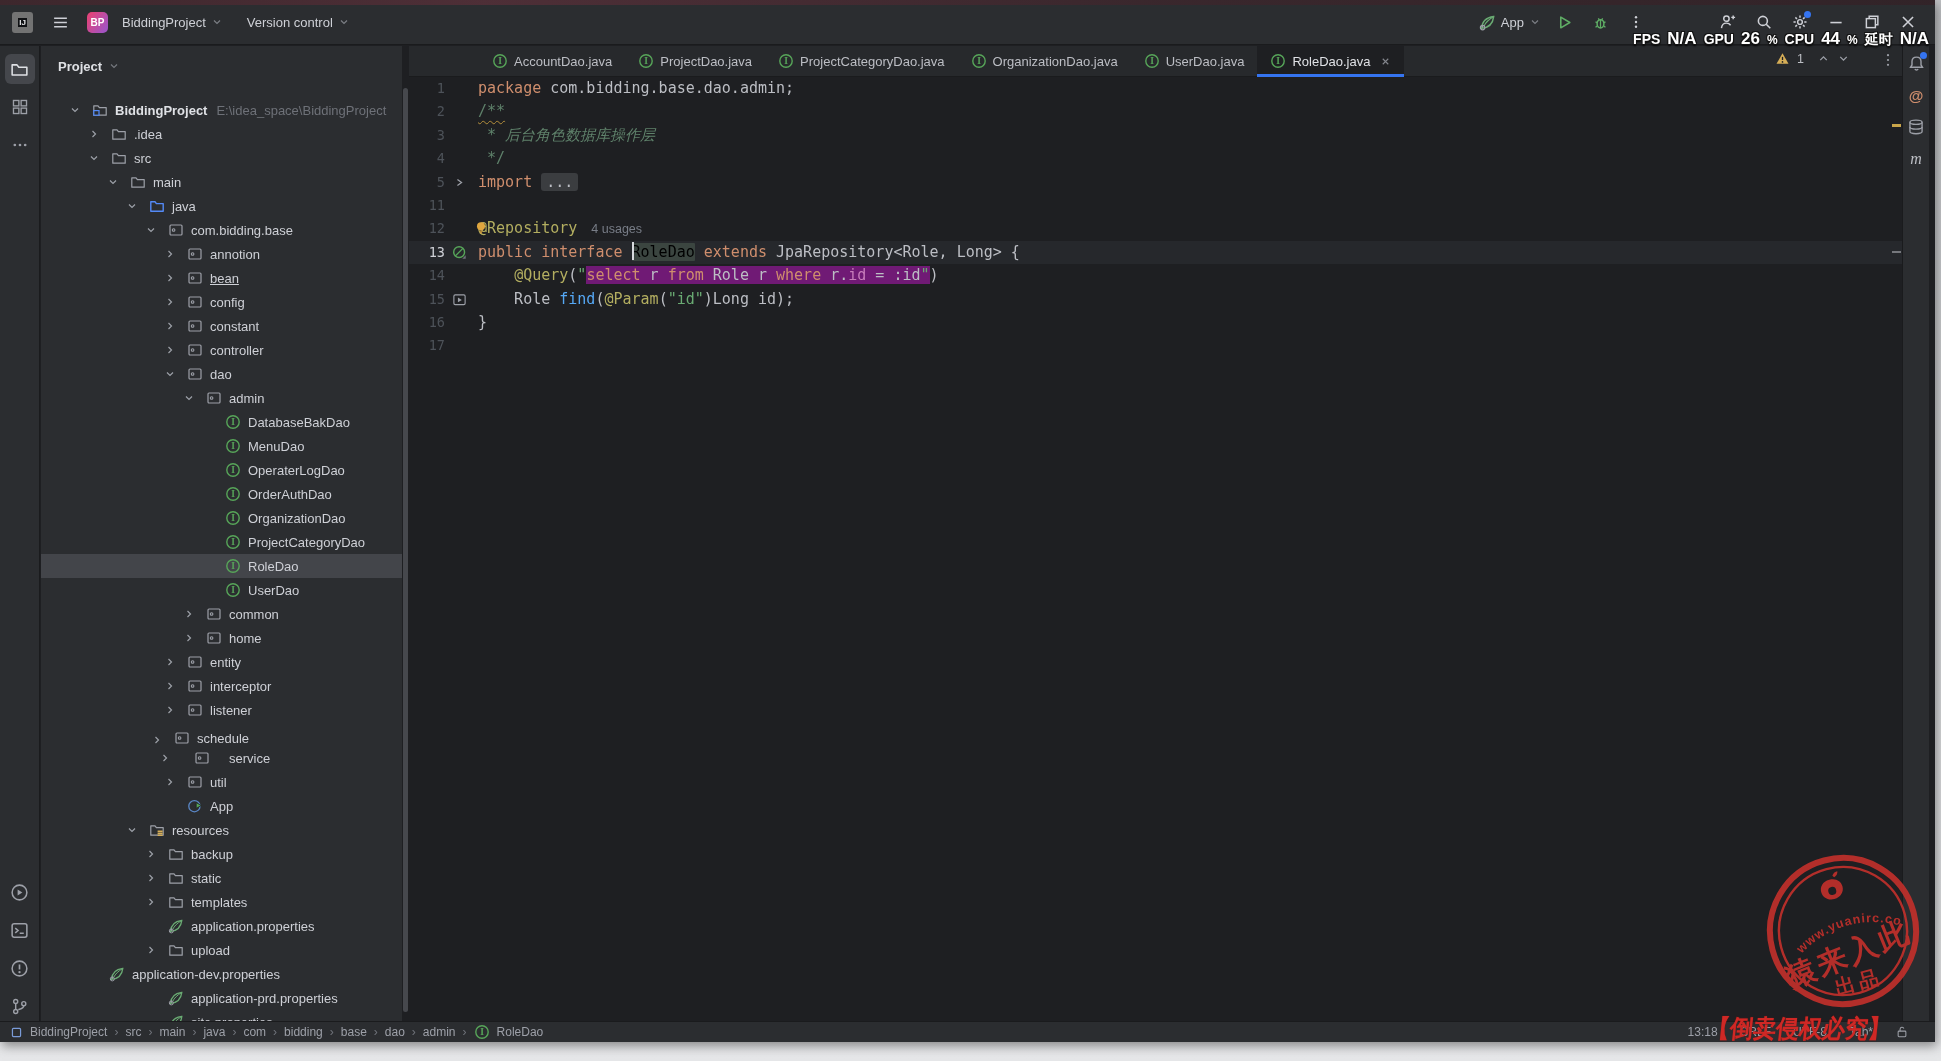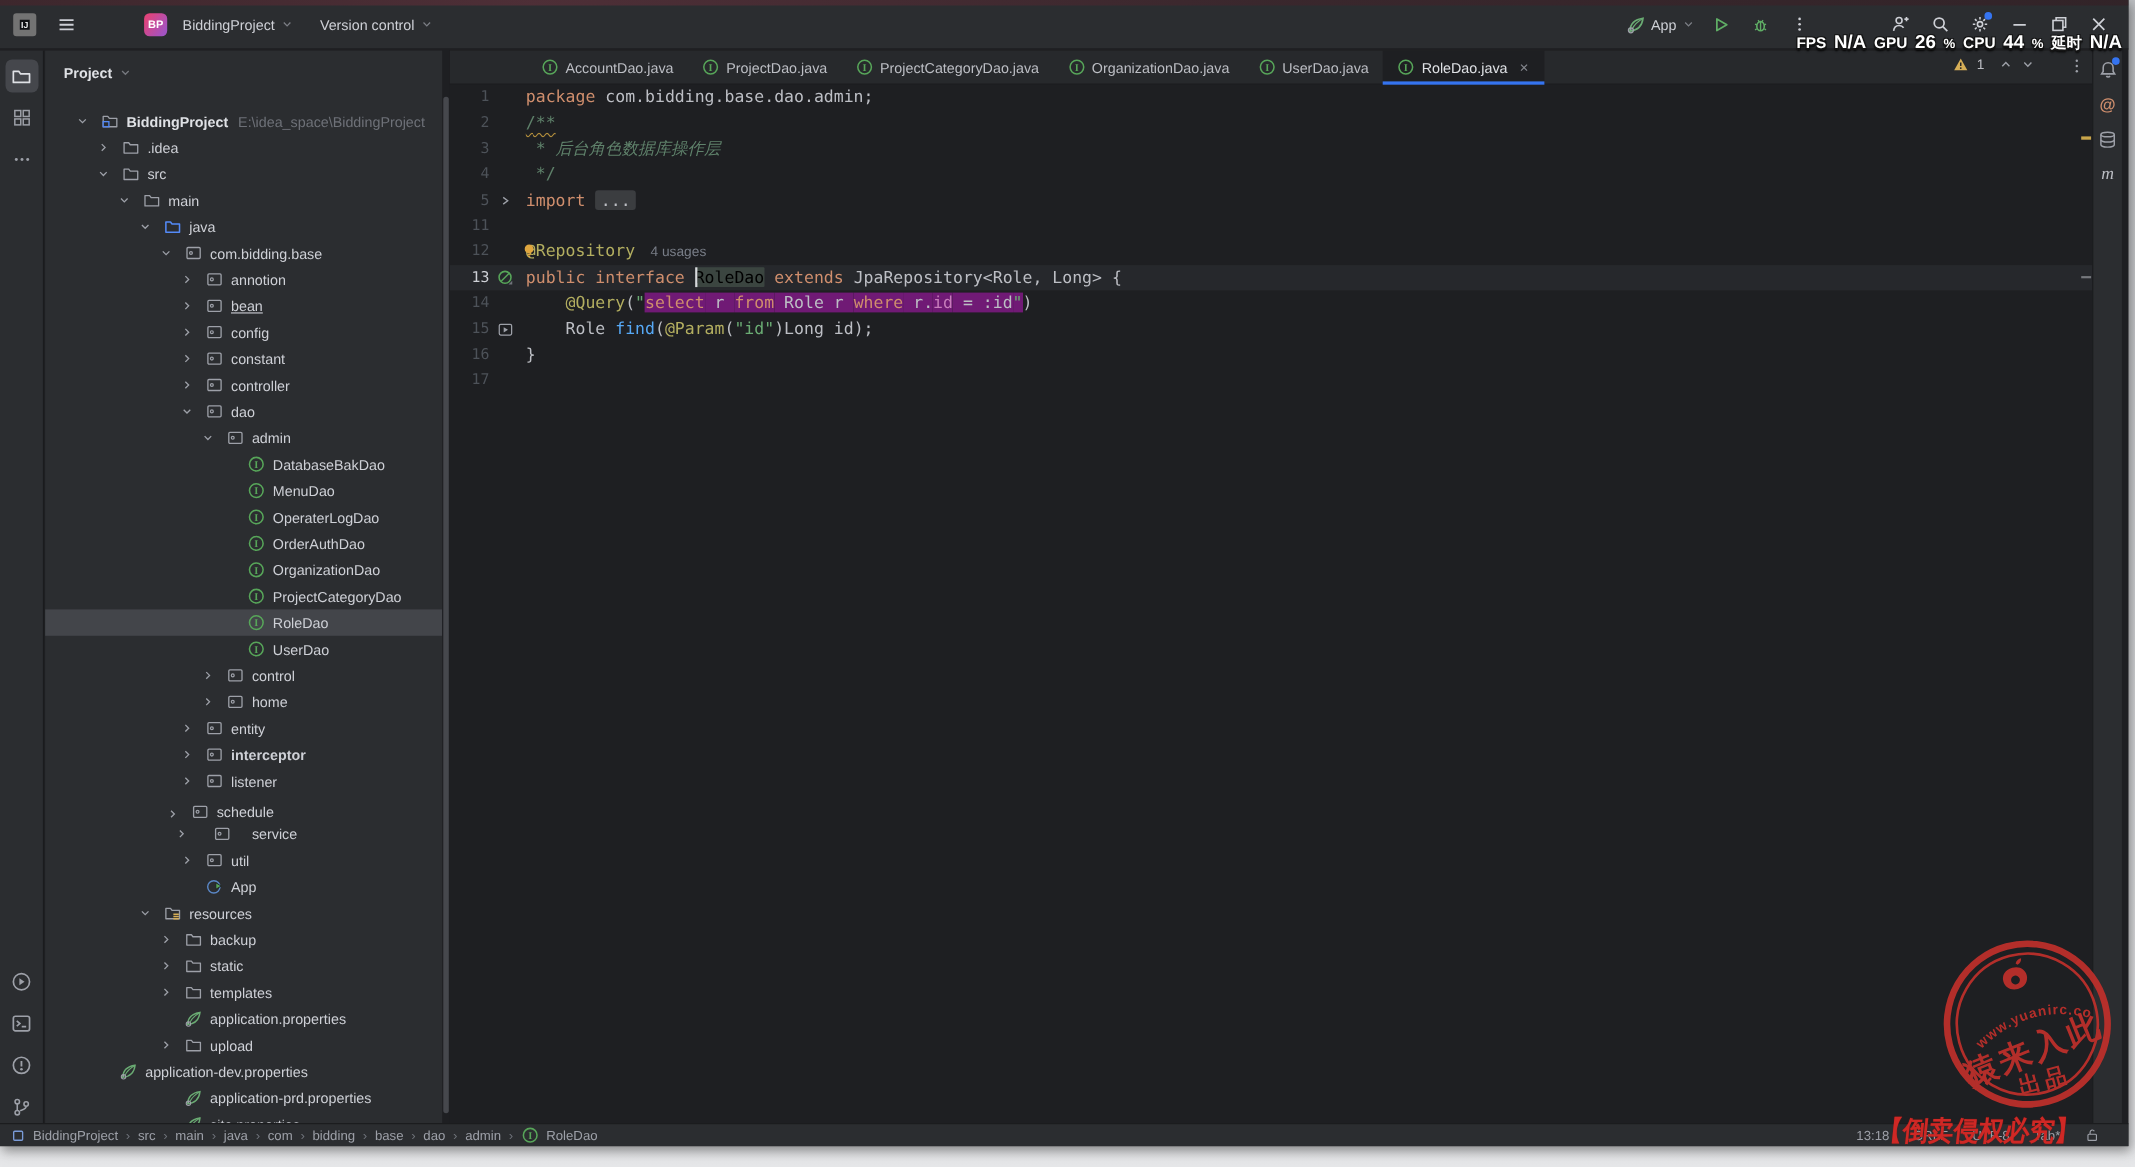--- a/index.html
+++ b/index.html
@@ -17,21 +17,21 @@
   .top-tint { position:absolute; left:0; top:0; right:0; height:5px;
     background:linear-gradient(90deg,#40262c,#542f38 25%,#3c262c 60%,#332227); opacity:.85; z-index:60; }
 
   
   .titlebar { position:absolute; left:0; top:0; width:100%; height:45px;
     background:#2b2d30; border-bottom:1px solid #1a1b1d; display:flex; align-items:center; z-index:40; }
   .tb-left { display:flex; align-items:center; gap:14px; padding-left:12px; }
   .idea-logo { width:21px; height:21px; border:6px solid #737373; border-radius:3px; background:#101114;
     color:#e8e9eb; font-size:8px; font-weight:bold; display:flex; align-items:center; justify-content:center; letter-spacing:0; }
   .bp-badge { width:21px; height:21px; border-radius:5px; background:linear-gradient(125deg,#e0447c 15%,#a353c2 85%);
-    color:#fff; font-size:10px; font-weight:bold; display:flex; align-items:center; justify-content:center;margin-left:44px; }
+    color:#fff; font-size:10px; font-weight:bold; display:flex; align-items:center; justify-content:center; }
   .tb-item { display:flex; align-items:center; gap:5px; color:#ced0d6; font-size:13px; cursor:default; }
   .tb-item .chev { opacity:.7; }
   .tb-right { margin-left:auto; display:flex; align-items:center; gap:10px; padding-right:14px; }
   .tb-gap { width:46px; }
   .icon-btn { width:26px; height:26px; display:flex; align-items:center; justify-content:center; border-radius:4px; position:relative; }
   .stats-overlay { position:absolute; top:29px; right:6px; display:flex; align-items:baseline; gap:7px;
     color:#fff; z-index:70; text-shadow:-1px -1px 0 #141414,1px -1px 0 #141414,-1px 1px 0 #141414,1px 1px 0 #141414,0 2px 2px #000;
     font-weight:bold; }
   .st-lab { font-size:14px; font-weight:600; }
   .st-val { font-size:17px; font-weight:800; }
@@ -571,21 +571,21 @@
             <svg width="12" height="12" viewBox="0 0 16 16">
               <path d="M6 4l4 4-4 4" stroke="#9da0a8" fill="none" stroke-width="1.6"></path>
             </svg>
           </span>
           <span class="t-icon">
             <svg width="16" height="16" viewBox="0 0 16 16">
               <rect x="2" y="3" width="12" height="10" rx="1" fill="none" stroke="#9da0a8" stroke-width="1.2"></rect>
               <circle cx="5.6" cy="8" r="1.3" fill="none" stroke="#9da0a8" stroke-width="1.1"></circle>
             </svg>
           </span>
-          <span class="t-label">control</span>
+          <span class="t-label">common</span>
         </div>
         <div class="tree-row" style="padding-left: 142px;">
           <span class="t-chev">
             <svg width="12" height="12" viewBox="0 0 16 16">
               <path d="M6 4l4 4-4 4" stroke="#9da0a8" fill="none" stroke-width="1.6"></path>
             </svg>
           </span>
           <span class="t-icon">
             <svg width="16" height="16" viewBox="0 0 16 16">
               <rect x="2" y="3" width="12" height="10" rx="1" fill="none" stroke="#9da0a8" stroke-width="1.2"></rect>
@@ -601,21 +601,21 @@
             </svg>
           </span>
           <span class="t-icon">
             <svg width="16" height="16" viewBox="0 0 16 16">
               <rect x="2" y="3" width="12" height="10" rx="1" fill="none" stroke="#9da0a8" stroke-width="1.2"></rect>
               <circle cx="5.6" cy="8" r="1.3" fill="none" stroke="#9da0a8" stroke-width="1.1"></circle>
             </svg>
           </span>
           <span class="t-label">entity</span>
         </div>
-        <div class="tree-row" style="padding-left: 123px; font-weight: bold;">
+        <div class="tree-row" style="padding-left: 123px;">
           <span class="t-chev">
             <svg width="12" height="12" viewBox="0 0 16 16">
               <path d="M6 4l4 4-4 4" stroke="#9da0a8" fill="none" stroke-width="1.6"></path>
             </svg>
           </span>
           <span class="t-icon">
             <svg width="16" height="16" viewBox="0 0 16 16">
               <rect x="2" y="3" width="12" height="10" rx="1" fill="none" stroke="#9da0a8" stroke-width="1.2"></rect>
               <circle cx="5.6" cy="8" r="1.3" fill="none" stroke="#9da0a8" stroke-width="1.1"></circle>
             </svg>

